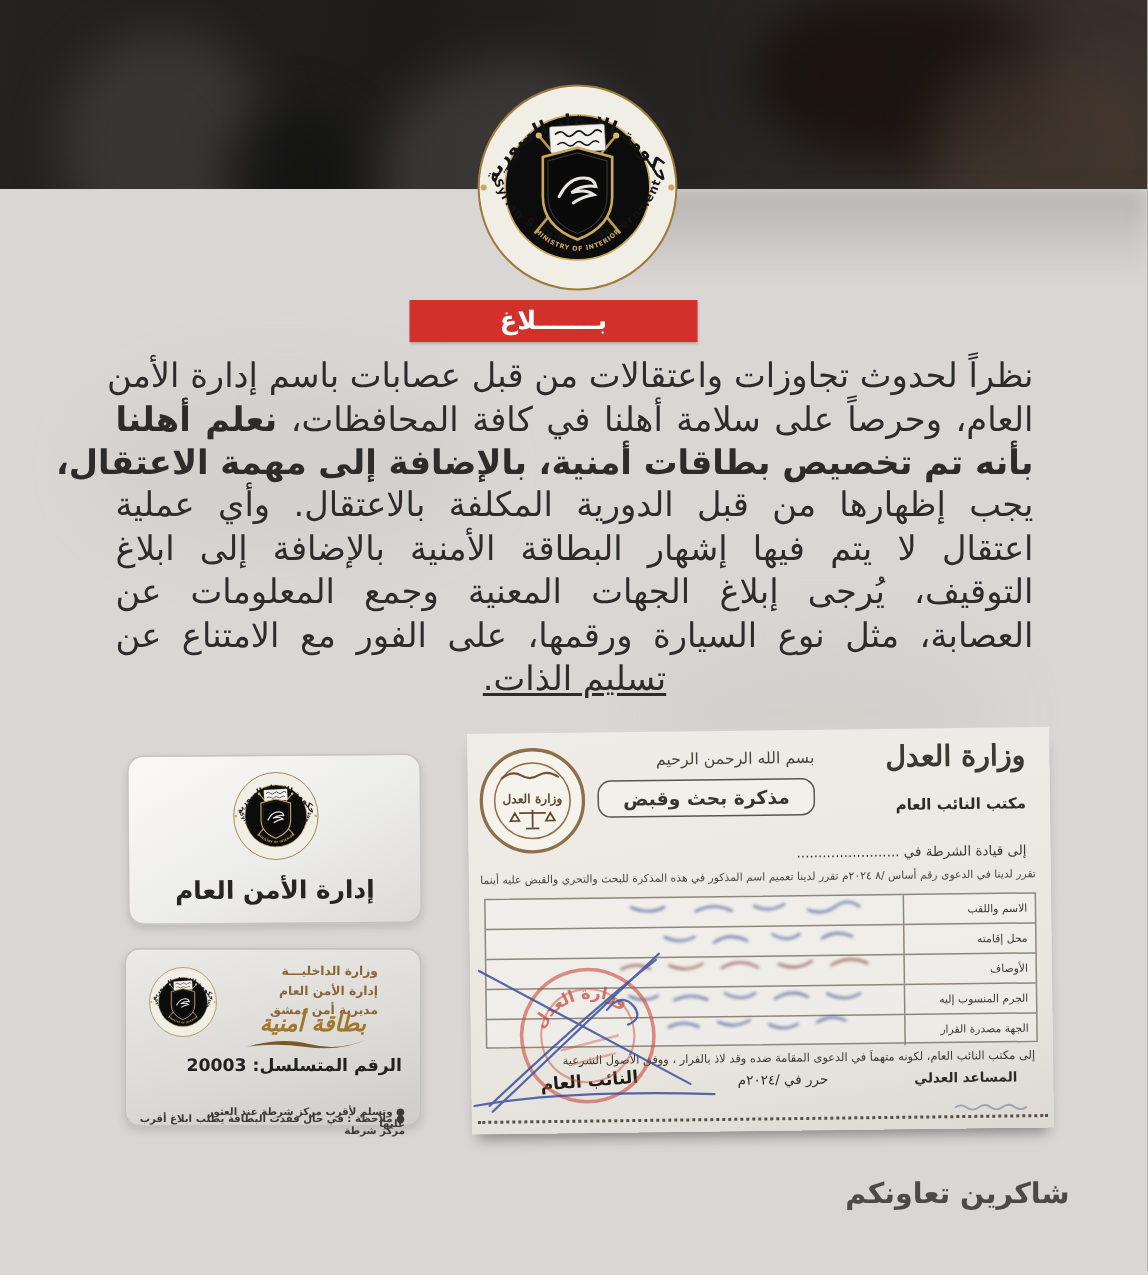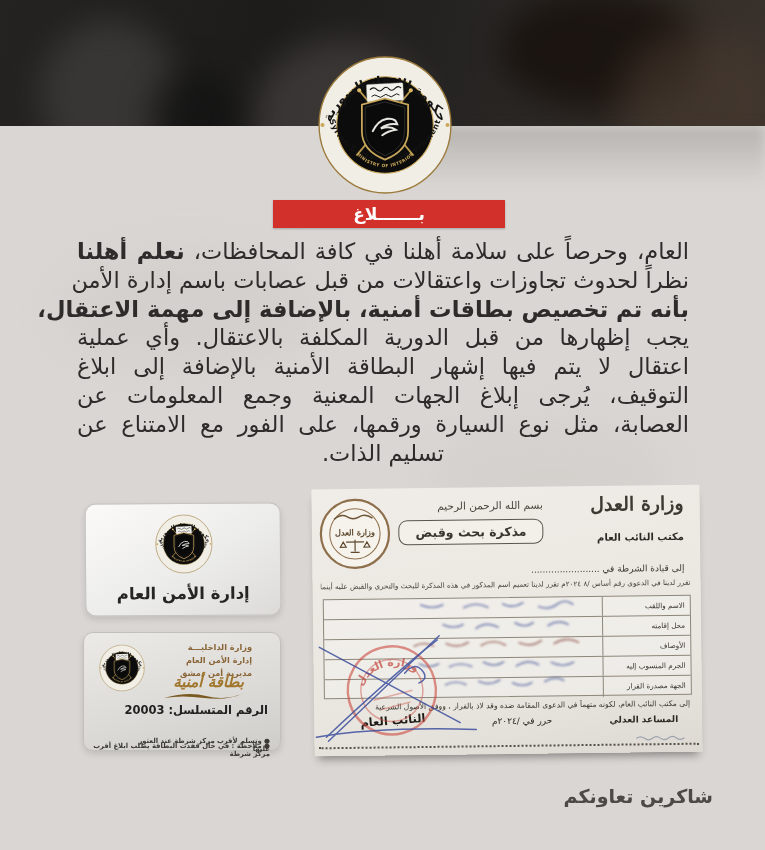--- a/index.html
+++ b/index.html
@@ -23,31 +23,31 @@
     background:linear-gradient(180deg, rgba(60,55,50,.22), rgba(60,55,50,0)); filter:blur(6px); }
   .smudge { position:absolute; border-radius:50%; filter:blur(20px); background:#c9c6c2; }
   .s1 { left:60px; top:250px; width:260px; height:120px; opacity:.35; }
   .s2 { left:430px; top:420px; width:240px; height:110px; opacity:.3; }
 
   
   .logo-main { position:absolute; left:317px; top:55px; width:136px; height:140px; }
   .logo-main svg, .mini-logo svg { width:100%; height:100%; display:block; }
 
   
-  .banner { position:absolute; left:273px; top:200px; width:232px; height:28px;
+  .banner { position:absolute; left:273px; top:200px; width:192px; height:28px;
     background:#d2302a; display:flex; align-items:center; justify-content:center;
     box-shadow:0 1px 2px rgba(0,0,0,.25); }
   .banner span { color:#fff; font-weight:bold; font-size:17px; letter-spacing:1px; }
 
   
   .notice { position:absolute; left:77px; top:237px; width:612px; direction:rtl;
     color:#2d2c2a; font-size:22.5px; }
   .notice .line { text-align:justify; text-align-last:justify; height:28.8px; line-height:28.8px;
     white-space:nowrap; }
-  .notice .line.center { text-align:center; text-align-last:center; }
+  .notice .line.center { text-align:center; text-align-last:center;text-decoration:underline; }
   .notice .b { font-weight:bold; }
 
   
   .card1 { position:absolute; left:85px; top:503px; width:196px; height:113px;
     background:linear-gradient(150deg,#fbfaf8 0%,#ececea 55%,#dddbd8 100%);
     border-radius:11px; border:1px solid #c6c4c1; box-shadow:0 3px 6px rgba(0,0,0,.12);
     transform:rotate(-.4deg); }
   .card1 .mini-logo { position:absolute; left:69px; top:10px; width:58px; height:60px; }
   .card1 .card1-title { position:absolute; left:0; right:0; top:80px; text-align:center;
     font-weight:bold; font-size:16.5px; color:#262524; direction:rtl; }
@@ -167,22 +167,22 @@
     <svg viewBox="0 0 200 206">
         <use href="#ssg-logo"></use>
       </svg>
   </div>
 
   <div class="banner">
     <span>بـــــــلاغ</span>
   </div>
 
   <div class="notice">
+    <div class="line"><span>نظراً لحدوث تجاوزات واعتقالات من قبل عصابات باسم إدارة الأمن</span><span class="b"></span></div>
     <div class="line"><span>العام، وحرصاً على سلامة أهلنا في كافة المحافظات، </span><span class="b">نعلم أهلنا</span></div>
-    <div class="line"><span>نظراً لحدوث تجاوزات واعتقالات من قبل عصابات باسم إدارة الأمن</span><span class="b"></span></div>
     <div class="line"><span></span><span class="b">بأنه تم تخصيص بطاقات أمنية، بالإضافة إلى مهمة الاعتقال،</span></div>
     <div class="line"><span>يجب إظهارها من قبل الدورية المكلفة بالاعتقال. وأي عملية</span><span class="b"></span></div>
     <div class="line"><span>اعتقال لا يتم فيها إشهار البطاقة الأمنية بالإضافة إلى ابلاغ</span><span class="b"></span></div>
     <div class="line"><span>التوقيف، يُرجى إبلاغ الجهات المعنية وجمع المعلومات عن</span><span class="b"></span></div>
     <div class="line"><span>العصابة، مثل نوع السيارة ورقمها، على الفور مع الامتناع عن</span><span class="b"></span></div>
     <div class="line center"><span>تسليم الذات.</span></div>
   </div>
 
   <div class="card1">
     <div class="mini-logo">

